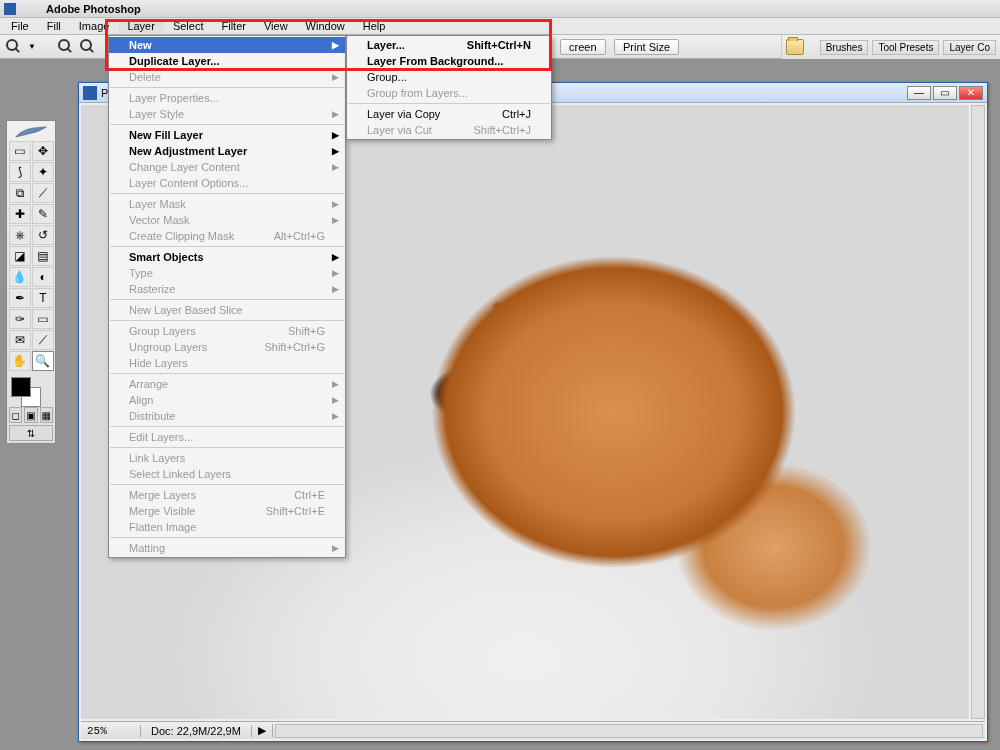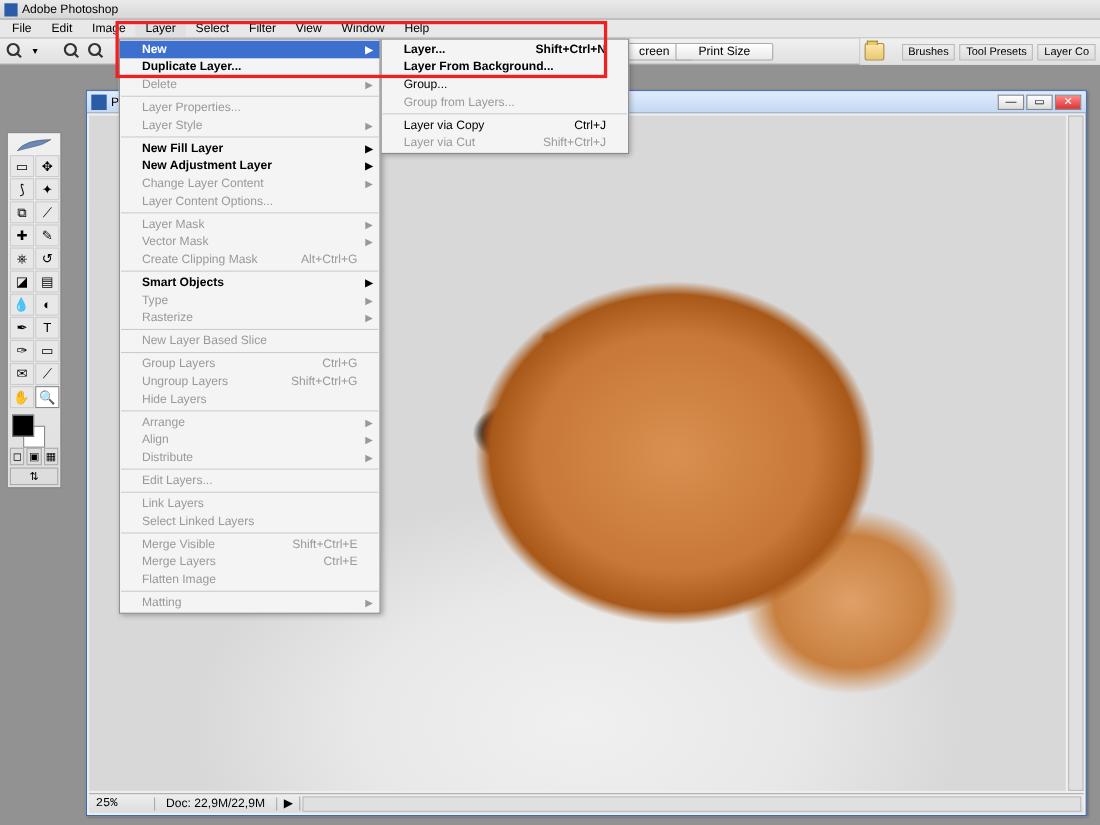--- a/index.html
+++ b/index.html
@@ -1,32 +1,32 @@
 <!DOCTYPE html>
 <html><head>
 <meta charset="utf-8">
 <style>
 * { margin: 0; padding: 0; box-sizing: border-box; font-family: Tahoma, Arial, sans-serif; font-size: 11px; }
 body { background: #929292; width: 1000px; height: 750px; overflow: hidden; position: relative; }
 
 .titlebar { background: linear-gradient(#eaeaea,#d6d6d6); height: 18px; display: flex; align-items: center; padding: 0 4px; border-bottom: 1px solid #bbb; }
 .titlebar .ps-icon { width: 12px; height: 12px; background: #2a5ca8; margin-right: 4px; }
-.titlebar .title { font-weight: normal; }
+.titlebar .title { font-weight: bold; margin-left: 26px; }
 
 .menubar { background: #e8e8e8; height: 17px; display: flex; align-items: center; border-bottom: 1px solid #bbb; padding-left: 2px; }
 .menubar .mitem { padding: 1px 9px; cursor: default; }
 .menubar .mitem.open { background: #e0e0e0; }
 
 .optionsbar { background: linear-gradient(#f0f0f0,#e0e0e0); height: 24px; display: flex; align-items: center; padding: 0 6px; border-bottom: 1px solid #aaa; gap: 6px; position: relative; }
 .optionsbar .zoom-icon { width: 16px; height: 16px; }
 .zoom-glyph { display:inline-block; width:12px; height:12px; border:2px solid #333; border-radius:50%; position:relative; }
 .zoom-glyph::after { content:''; position:absolute; width:6px; height:2px; background:#333; bottom:-2px; right:-4px; transform:rotate(45deg); }
 .options-right { position:absolute; right:0; top:0; height:24px; display:flex; align-items:center; gap:4px; background:linear-gradient(#f0f0f0,#e0e0e0); padding:0 4px; border-left:1px solid #ccc;}
 .options-right .tab { background:linear-gradient(#eee,#ddd); border:1px solid #bbb; padding:1px 5px; font-size:10px;}
-.btn { background:linear-gradient(#fff,#e8e8e8); border:1px solid #aaa; border-radius:2px; padding:1px 20px; font-size:11px;}
+.btn { background:linear-gradient(#fff,#e8e8e8); border:1px solid #aaa; border-radius:2px; padding:1px 8px; font-size:11px;}
 .folder-icon { width:18px; height:16px; background:linear-gradient(#ffe9a8,#e8c870); border:1px solid #a88b3e; border-radius:2px; position:relative;}
 .folder-icon::before { content:''; position:absolute; top:-3px; left:1px; width:8px; height:3px; background:#e8c870; border:1px solid #a88b3e; border-bottom:none;}
 
 
 .toolbox { position:absolute; left:6px; top:120px; width:50px; background:linear-gradient(#f0f0f0,#e0e0e0); border:1px solid #888; padding:2px; }
 .toolbox-header { height:18px; display:flex; align-items:center; justify-content:center; }
 .feather { width:34px; height:14px; }
 .tool-grid { display:grid; grid-template-columns:1fr 1fr; gap:1px; }
 .tool { width:22px; height:20px; background:#e8e8e8; border:1px solid #ccc; display:flex; align-items:center; justify-content:center; font-size:12px; position:relative;}
 .tool.sel { background:#fff; border:1px solid #888; }
@@ -65,39 +65,39 @@
 .menu { position:absolute; background:#f4f4f4; border:1px solid #888; box-shadow:2px 2px 5px rgba(0,0,0,.3); padding:1px 0;}
 .menu-item { display:flex; align-items:center; padding:2px 28px 2px 20px; white-space:nowrap; position:relative; min-width:200px;}
 .menu-item.disabled { color:#999;}
 .menu-item.highlight { background:#3d6fcf; color:#fff;}
 .menu-item .shortcut { position:absolute; right:20px;}
 .menu-item .sub-arrow { position:absolute; right:6px; font-size:9px;}
 .menu-sep { height:1px; background:#ccc; margin:2px 1px;}
 .menu-item.bold { font-weight:bold;}
 
 .layer-menu { left:108px; top:35px; width:238px;}
-.new-submenu { left:346px; top:35px; width:226px;}
+.new-submenu { left:346px; top:35px; width:206px;}
 
 
 .redbox { position:absolute; border:3px solid #ee2020; pointer-events:none; z-index:500;}
 .redbox.main { left:105px; top:19px; width:447px; height:52px;}
 
 svg { display:block; }
 </style>
 </head>
 <body>
 
 <div class="titlebar">
   <div class="ps-icon"></div>
   <span class="title">Adobe Photoshop</span>
 </div>
 
 <div class="menubar" id="menubar">
     <div class="mitem">File</div>
-    <div class="mitem">Edit</div>
+    <div class="mitem">Fill</div>
     <div class="mitem">Image</div>
     <div class="mitem open">Layer</div>
     <div class="mitem">Select</div>
     <div class="mitem">Filter</div>
     <div class="mitem">View</div>
     <div class="mitem">Window</div>
     <div class="mitem">Help</div>
   </div>
 
 <div class="optionsbar">
@@ -246,21 +246,21 @@
       <span>Rasterize</span>
       <span class="sub-arrow">▶</span>
     </div>
     <div class="menu-sep"></div>
     <div class="menu-item disabled">
       <span>New Layer Based Slice</span>
     </div>
     <div class="menu-sep"></div>
     <div class="menu-item disabled">
       <span>Group Layers</span>
-      <span class="shortcut">Ctrl+G</span>
+      <span class="shortcut">Shift+G</span>
     </div>
     <div class="menu-item disabled">
       <span>Ungroup Layers</span>
       <span class="shortcut">Shift+Ctrl+G</span>
     </div>
     <div class="menu-item disabled">
       <span>Hide Layers</span>
     </div>
     <div class="menu-sep"></div>
     <div class="menu-item disabled">
@@ -281,26 +281,26 @@
     </div>
     <div class="menu-sep"></div>
     <div class="menu-item disabled">
       <span>Link Layers</span>
     </div>
     <div class="menu-item disabled">
       <span>Select Linked Layers</span>
     </div>
     <div class="menu-sep"></div>
     <div class="menu-item disabled">
+      <span>Merge Layers</span>
+      <span class="shortcut">Ctrl+E</span>
+    </div>
+    <div class="menu-item disabled">
       <span>Merge Visible</span>
       <span class="shortcut">Shift+Ctrl+E</span>
-    </div>
-    <div class="menu-item disabled">
-      <span>Merge Layers</span>
-      <span class="shortcut">Ctrl+E</span>
     </div>
     <div class="menu-item disabled">
       <span>Flatten Image</span>
     </div>
     <div class="menu-sep"></div>
     <div class="menu-item disabled">
       <span>Matting</span>
       <span class="sub-arrow">▶</span>
     </div>
   </div>

